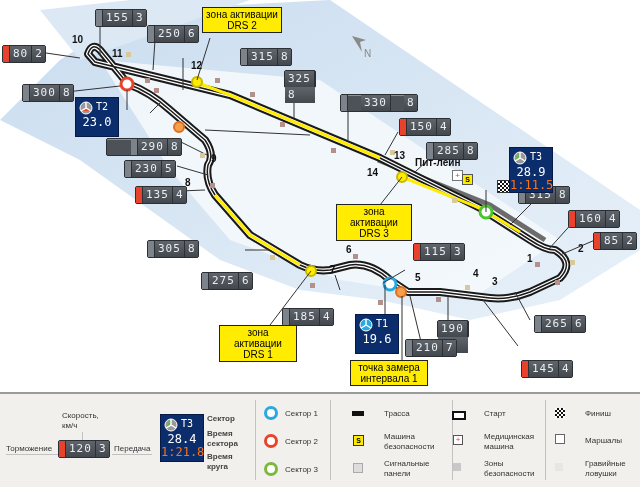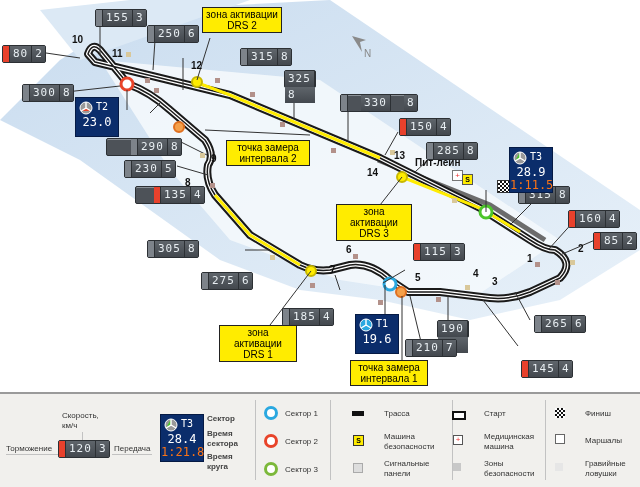--- a/index.html
+++ b/index.html
@@ -232,21 +232,21 @@
       <div class="sp" style="left: 201px; top: 272px;">
         <span class="br"></span>
         <span class="v">275</span>
         <span class="g">6</span>
       </div>
       <div class="sp" style="left: 147px; top: 220px; margin-top: 20px;">
         <span class="br"></span>
         <span class="v">305</span>
         <span class="g">8</span>
       </div>
-      <div class="sp" style="left: 135px; top: 186px; padding-left: 18px;">
+      <div class="sp" style="left: 135px; top: 186px;">
         <span class="br on"></span>
         <span class="v">135</span>
         <span class="g">4</span>
       </div>
       <div class="sp" style="left: 124px; top: 160px;">
         <span class="br"></span>
         <span class="v">230</span>
         <span class="g">5</span>
       </div>
       <div class="sp" style="left: 106px; top: 138px; padding-left: 24px;">
@@ -278,21 +278,20 @@
         <circle cx="7" cy="7" r="6" fill="#999" stroke="#fff" stroke-width="1"></circle>
         <path d="M7,1 L7,7 L2,10 Z" fill="#4cc52a"></path>
         <path d="M7,1 L7,7 L2,10 M7,7 L12,10" stroke="#fff" stroke-width="1.4" fill="none"></path>
       </svg>
     <span class="tn">T3</span>
     <span class="tv">28.9</span>
     <span class="lap">1:11.5</span>
   </div>
 
   <div class="ybox" style="left:202px;top:7px;width:72px">зона активации DRS 2</div>
-  <div class="ybox" style="left:226px;top:140px;width:76px">точка замера интервала 2</div>
   <div class="ybox" style="left:336px;top:204px;width:68px">зона активации DRS 3</div>
   <div class="ybox" style="left:219px;top:325px;width:70px">зона активации DRS 1</div>
   <div class="ybox" style="left:350px;top:360px;width:70px">точка замера интервала 1</div>
 
   <div id="legend">
     <span class="lg" style="left:62px;top:17px;width:50px">Скорость, км/ч</span>
     <span class="lg" style="left:6px;top:50px">Торможение</span>
     <span class="lg" style="left:114px;top:50px">Передача</span>
     <div class="lgline" style="left:6px;top:60px;width:52px;height:1px"></div>
     <div class="lgline" style="left:112px;top:60px;width:40px;height:1px"></div>

